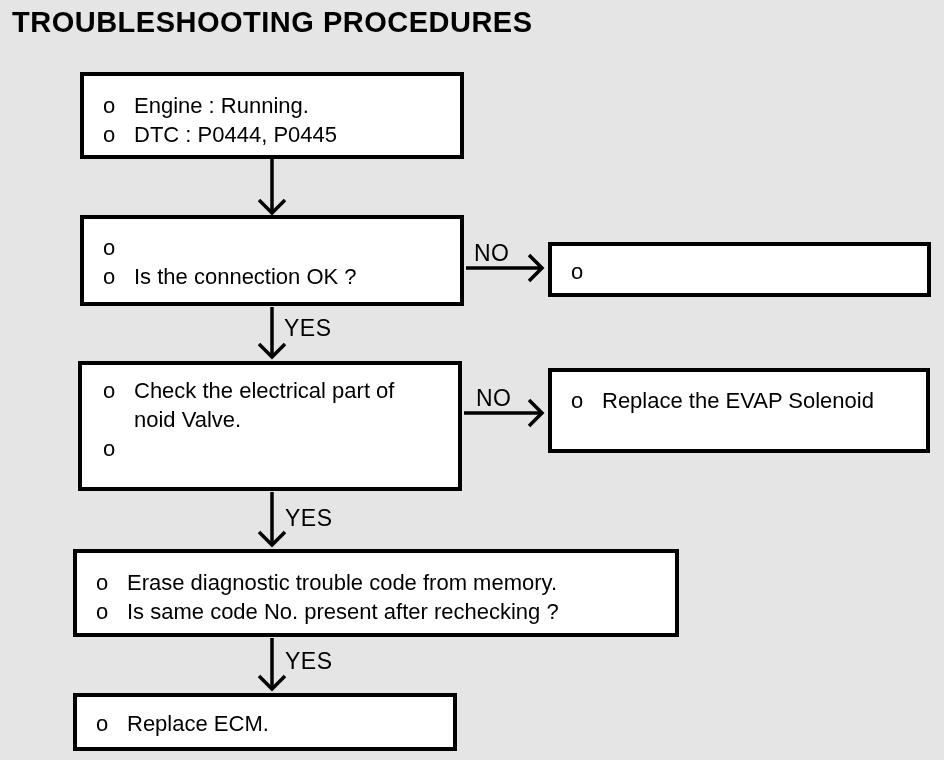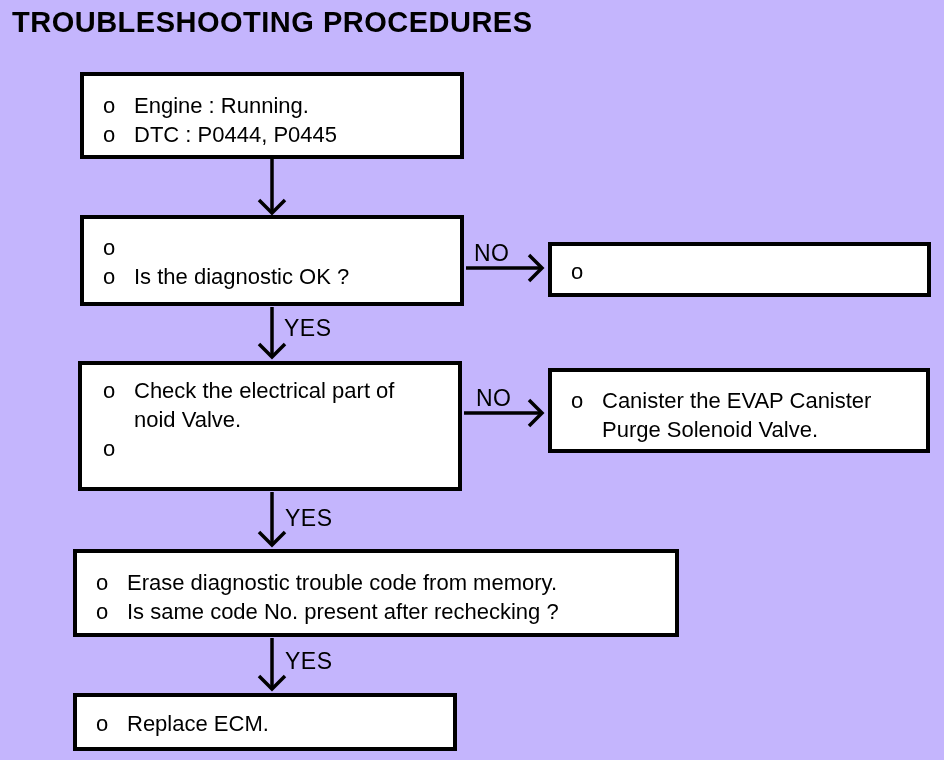--- a/index.html
+++ b/index.html
@@ -1,21 +1,21 @@
 <!DOCTYPE html>
 <html><head>
 <meta charset="utf-8">
 <style>
   * { margin: 0; padding: 0; box-sizing: border-box; }
   html, body { background: #ffffff; }
   .page {
     position: relative;
     width: 944px;
     height: 760px;
-    background: #c4b5fd;
+    background: #e5e5e5;
     color: #000000;
     font-family: "Liberation Sans", sans-serif;
     overflow: hidden;
   }
   .title {
     position: absolute;
     left: 12px;
     top: 6px;
     font-size: 29px;
     font-weight: bold;
@@ -98,21 +98,21 @@
       <span>DTC : P0444, P0445</span>
     </div>
   </div>
 
   <div class="box b-wiring">
     <div class="li">
       <span class="bm">o</span>
     </div>
     <div class="li">
       <span class="bm">o</span>
-      <span>Is the diagnostic OK ?</span>
+      <span>Is the connection OK ?</span>
     </div>
   </div>
 
   <div class="box b-repair">
     <div class="li">
       <span class="bm">o</span>
     </div>
   </div>
 
   <div class="box b-elec">
@@ -125,25 +125,24 @@
       <span>noid Valve.</span>
     </div>
     <div class="li">
       <span class="bm">o</span>
     </div>
   </div>
 
   <div class="box b-valve">
     <div class="li">
       <span class="bm">o</span>
-      <span>Canister the EVAP Canister</span>
+      <span>Replace the EVAP Solenoid</span>
     </div>
     <div class="li">
       <span class="bm"></span>
-      <span>Purge Solenoid Valve.</span>
     </div>
   </div>
 
   <div class="box b-erase">
     <div class="li">
       <span class="bm">o</span>
       <span>Erase diagnostic trouble code from memory.</span>
     </div>
     <div class="li">
       <span class="bm">o</span>

